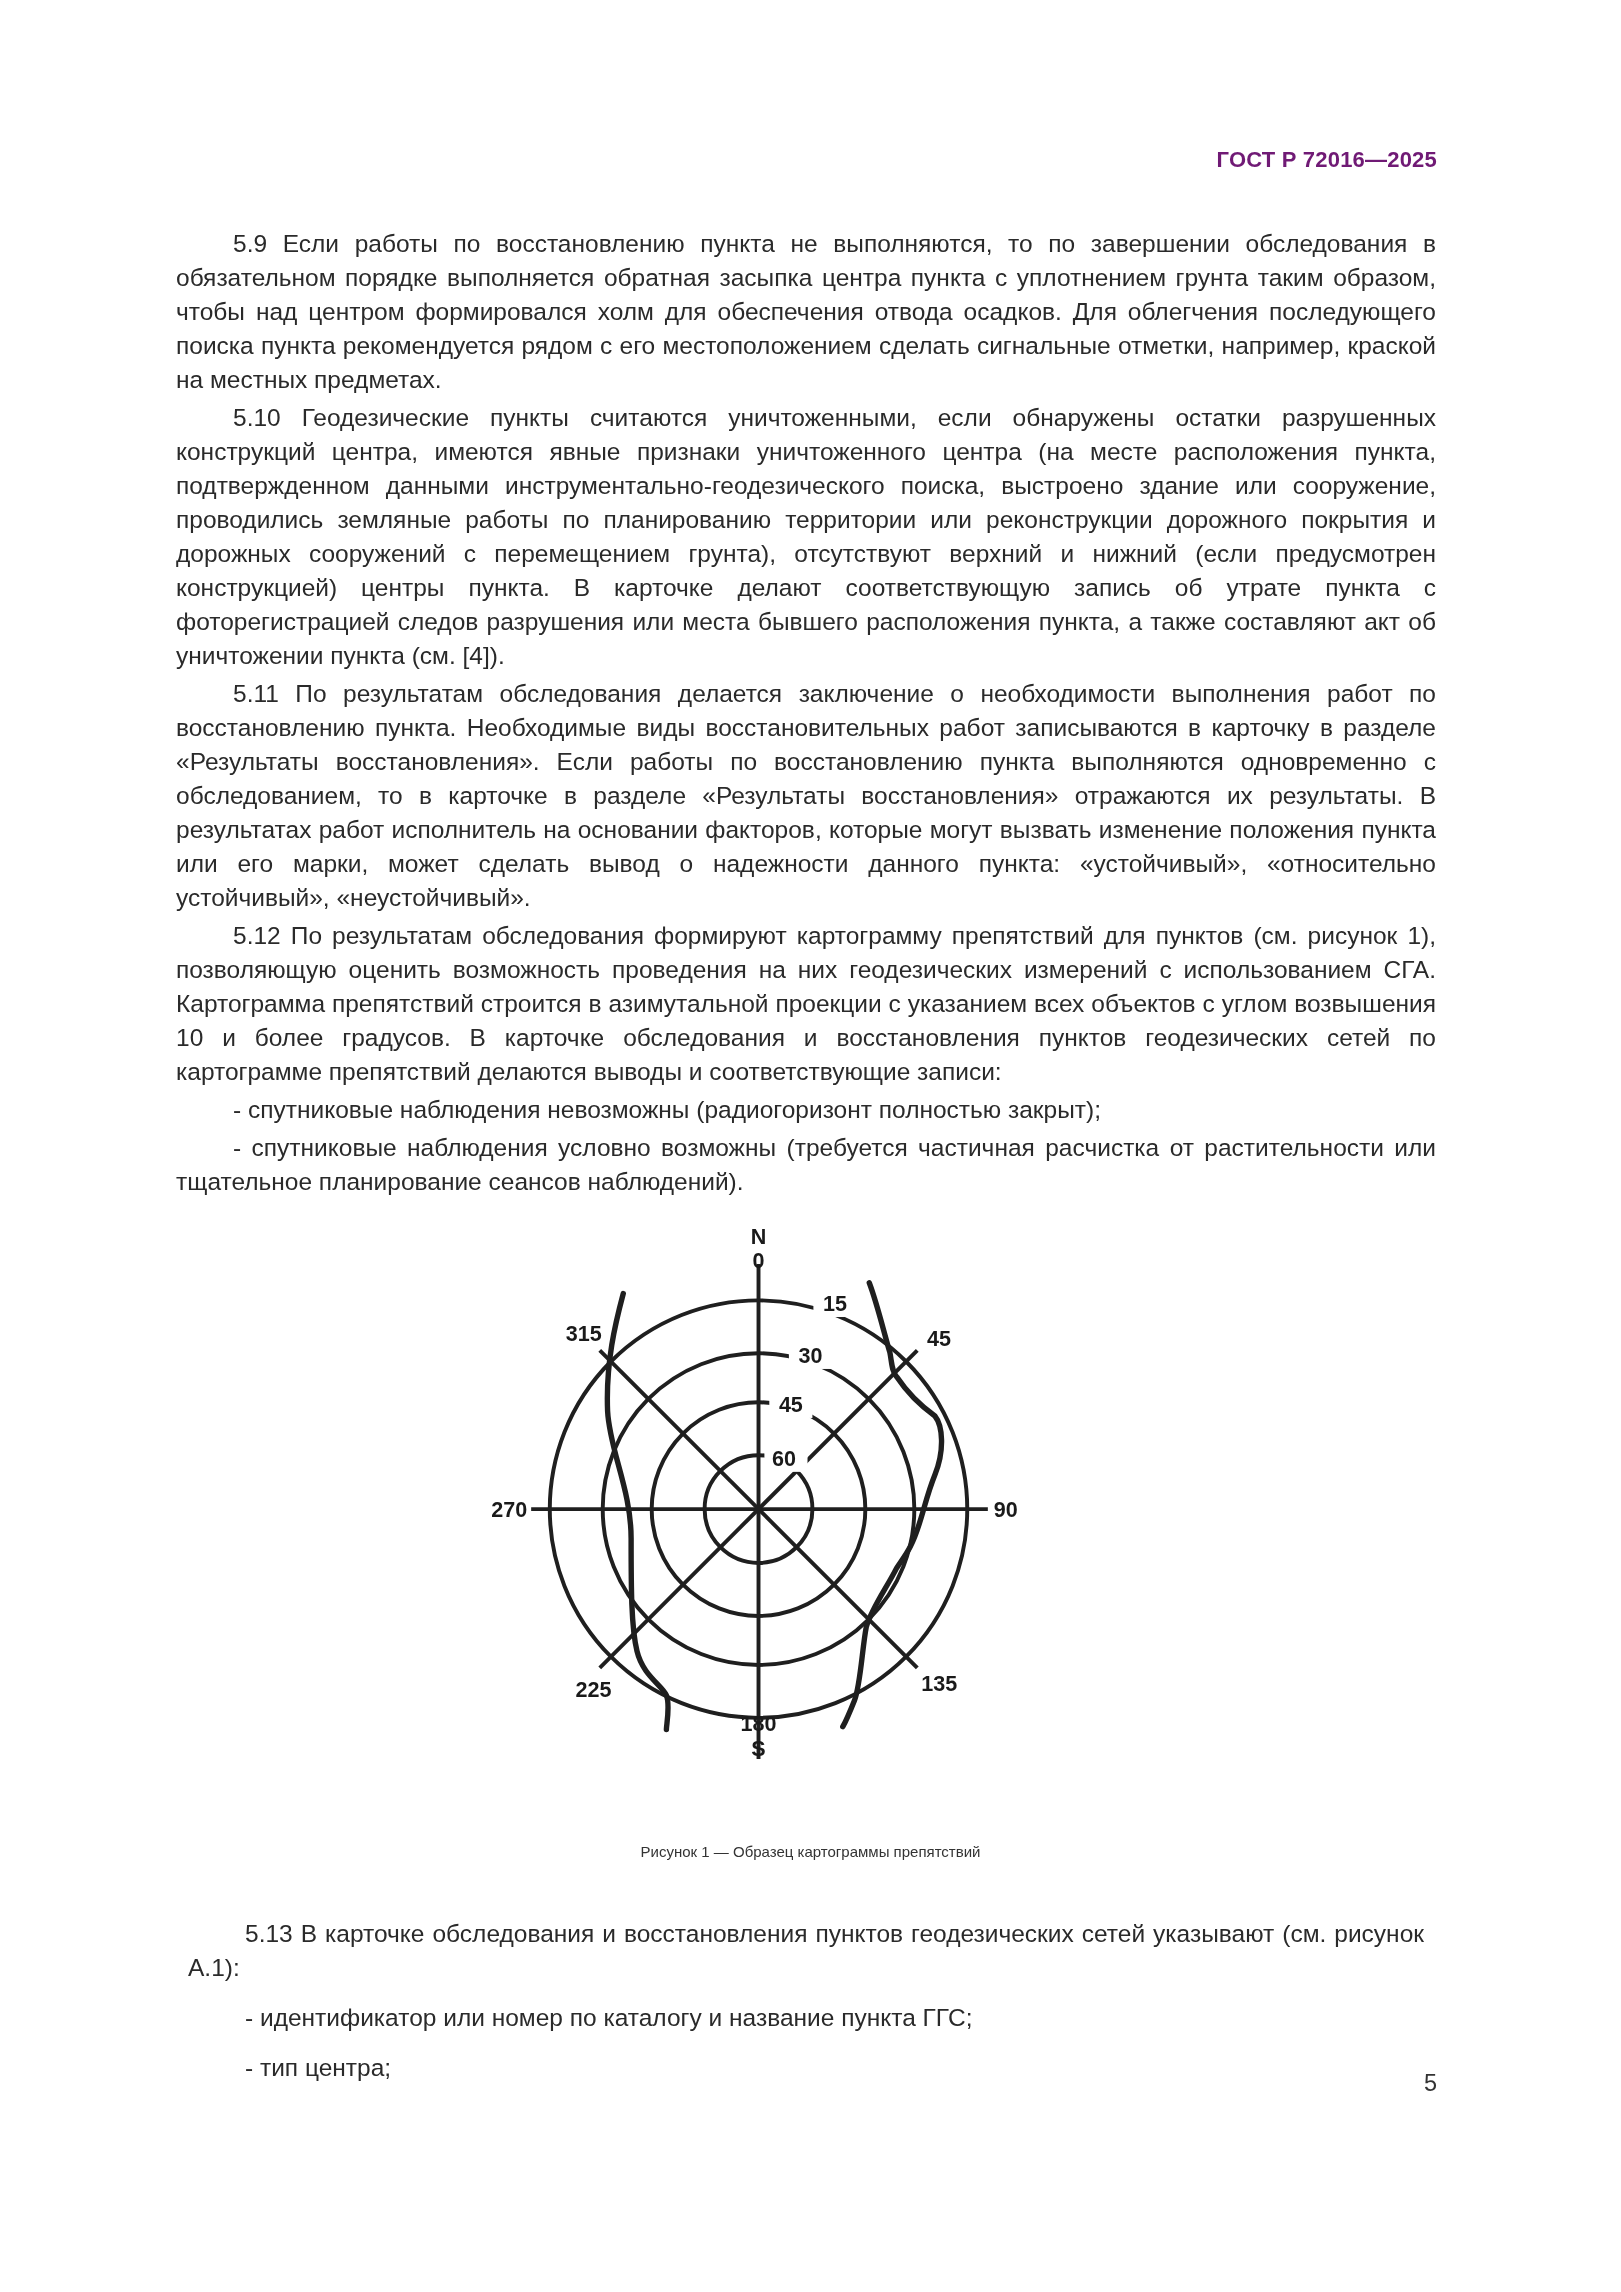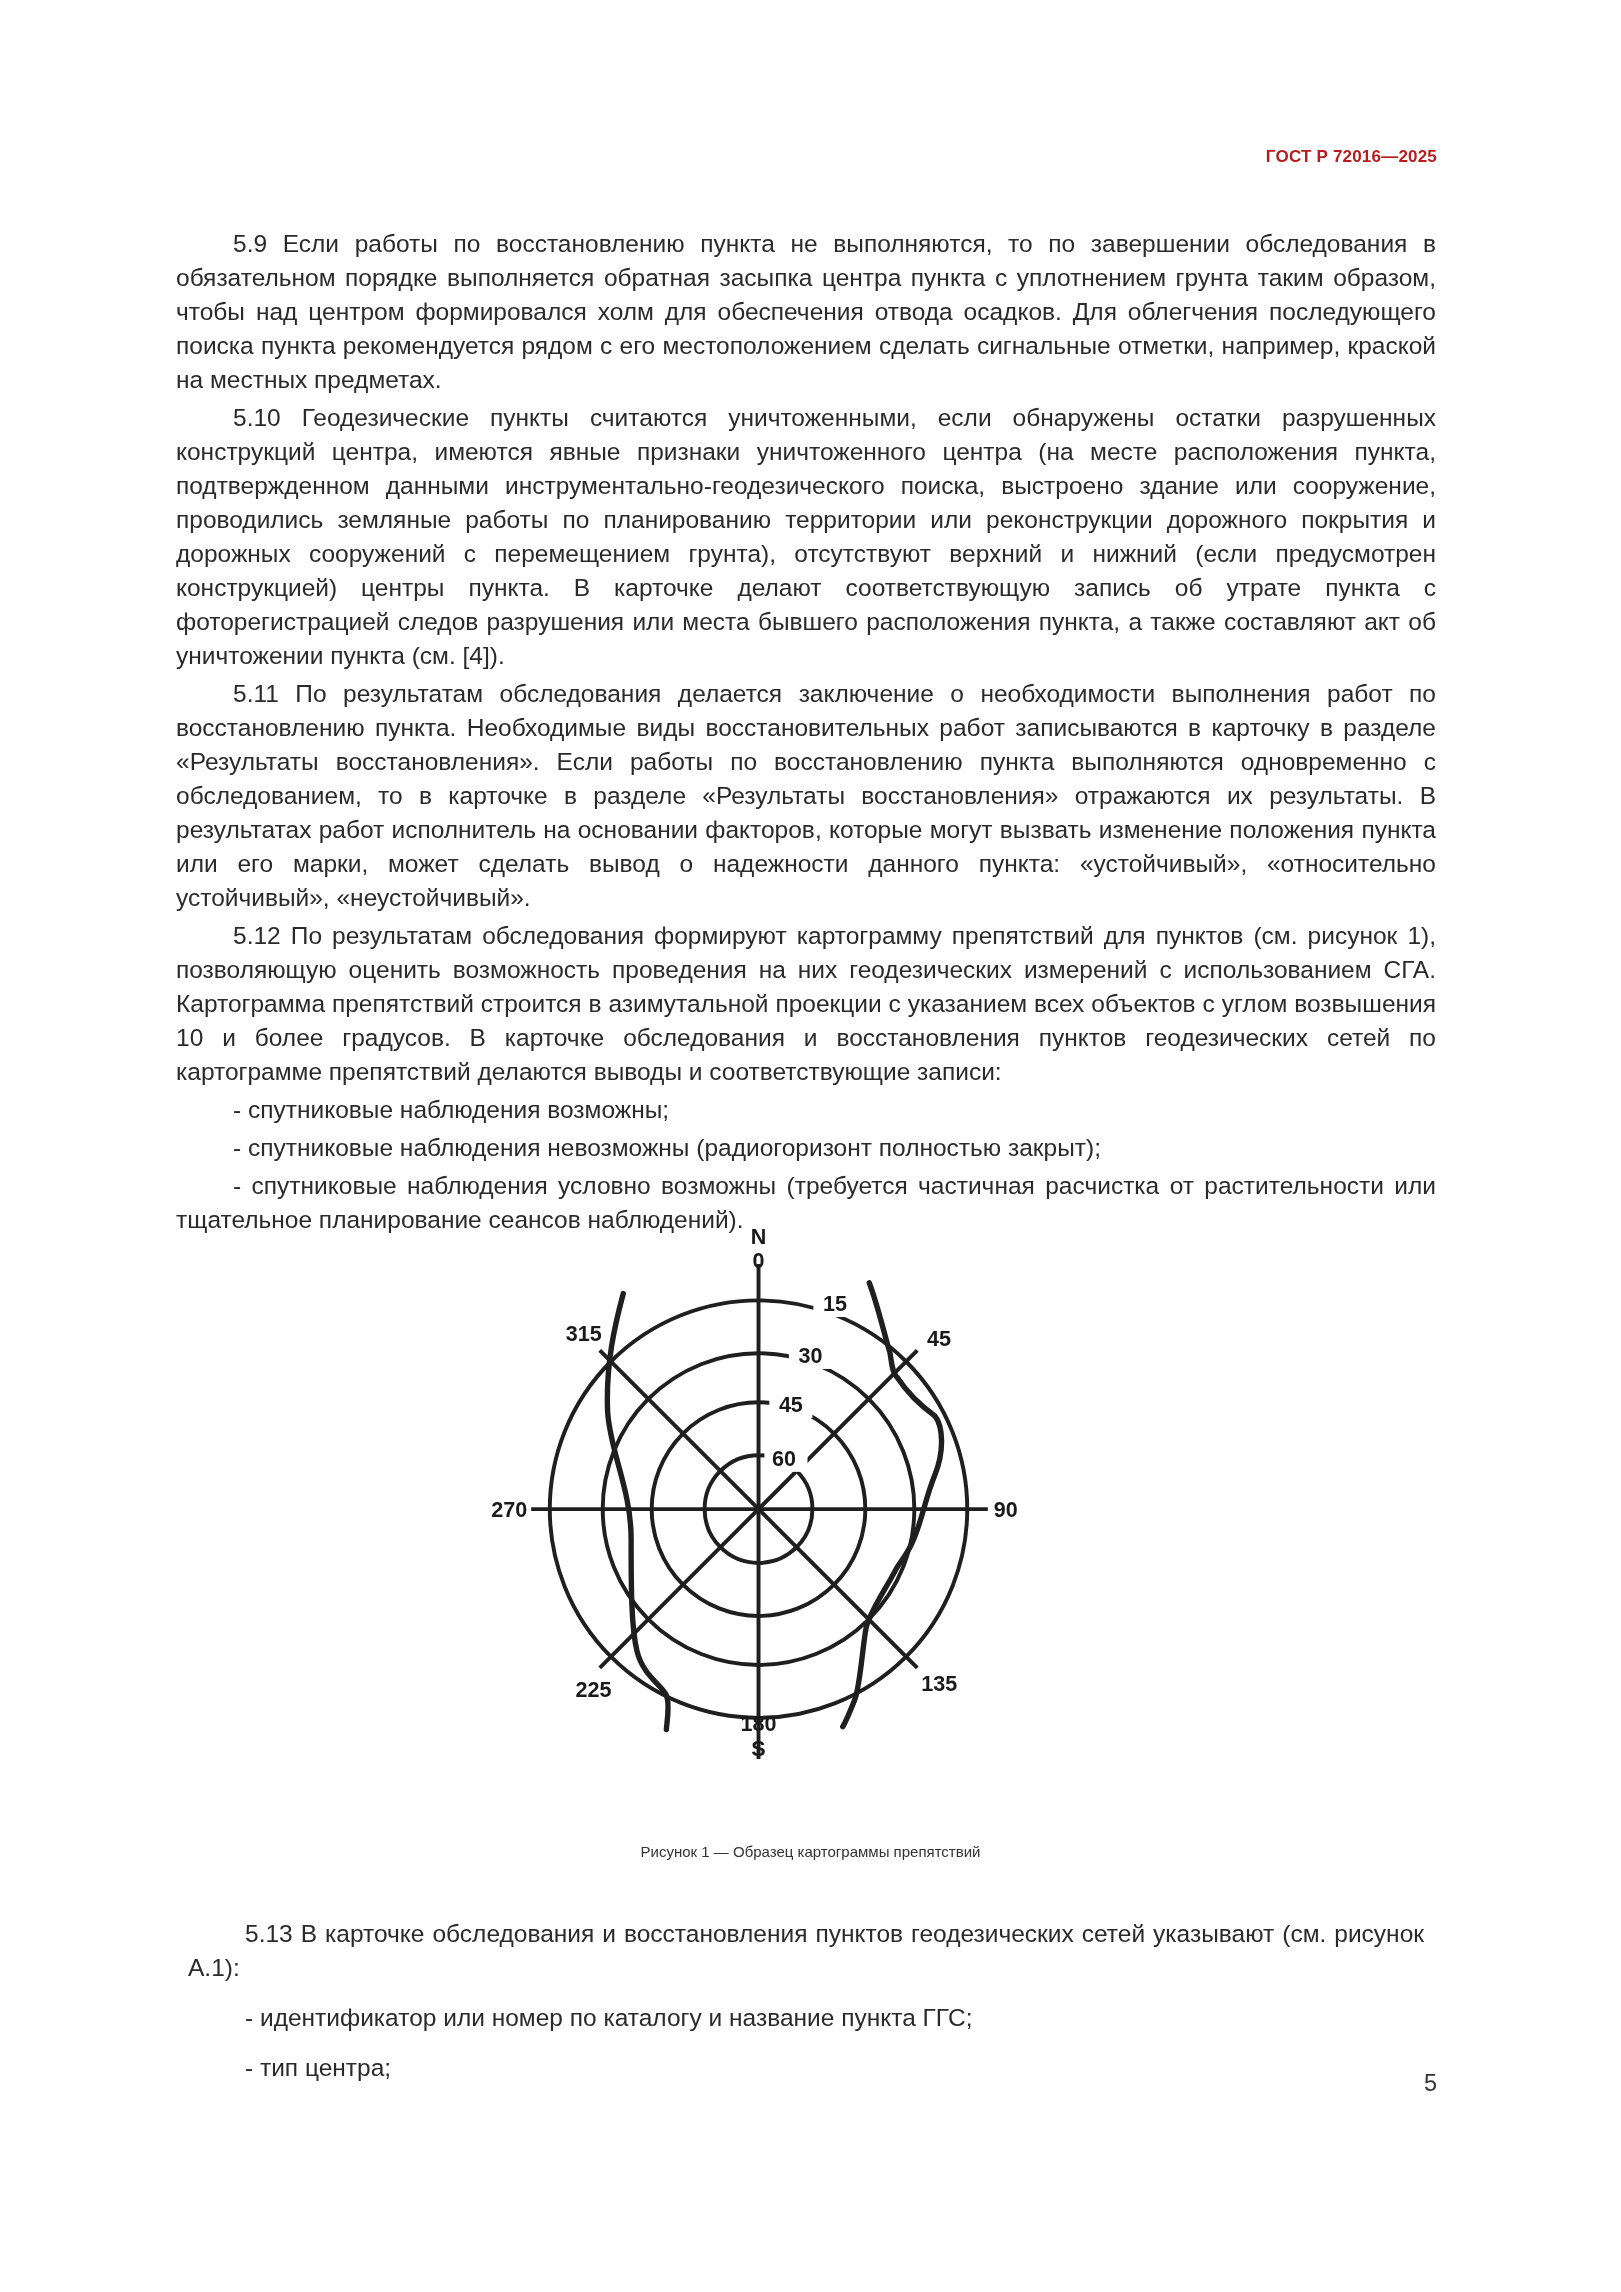--- a/index.html
+++ b/index.html
@@ -2,21 +2,21 @@
 <html><head>
 <meta charset="utf-8">
 <style>
   html, body { margin: 0; padding: 0; background: #ffffff; }
   body {
     width: 1621px; height: 2293px; position: relative; overflow: hidden;
     font-family: "Liberation Sans", sans-serif; color: #2a2a2a;
   }
   .header {
     position: absolute; top: 147px; right: 184px;
-    font-weight: bold; font-size: 17px; color: #b91c1c; letter-spacing: 0.2px;
+    font-weight: bold; font-size: 22px; color: #701a75; letter-spacing: 0.2px;
   }
   .body-text {
     position: absolute; left: 172px; top: 223px; width: 1268px;
     font-size: 24.5px; line-height: 34px; text-align: justify;
     font-family: "Liberation Sans Narrow", "Liberation Sans", sans-serif;
   }
   .body-text p { margin: 4px; text-indent: 57px; }
   .body-text p.item { text-indent: 57px; }
   .figure {
     position: absolute; left: 490px; top: 1215px; width: 588px; height: 549px;
@@ -39,21 +39,20 @@
 </head>
 <body>
 
 <div class="header">ГОСТ Р 72016—2025</div>
 
 <div class="body-text">
   <p>5.9 Если работы по восстановлению пункта не выполняются, то по завершении обследования в обязательном порядке выполняется обратная засыпка центра пункта с уплотнением грунта таким образом, чтобы над центром формировался холм для обеспечения отвода осадков. Для облегчения последующего поиска пункта рекомендуется рядом с его местоположением сделать сигнальные отметки, например, краской на местных предметах.</p>
   <p>5.10 Геодезические пункты считаются уничтоженными, если обнаружены остатки разрушенных конструкций центра, имеются явные признаки уничтоженного центра (на месте расположения пункта, подтвержденном данными инструментально-геодезического поиска, выстроено здание или сооружение, проводились земляные работы по планированию территории или реконструкции дорожного покрытия и дорожных сооружений с перемещением грунта), отсутствуют верхний и нижний (если предусмотрен конструкцией) центры пункта. В карточке делают соответствующую запись об утрате пункта с фоторегистрацией следов разрушения или места бывшего расположения пункта, а также составляют акт об уничтожении пункта (см. [4]).</p>
   <p>5.11 По результатам обследования делается заключение о необходимости выполнения работ по восстановлению пункта. Необходимые виды восстановительных работ записываются в карточку в разделе «Результаты восстановления». Если работы по восстановлению пункта выполняются одновременно с обследованием, то в карточке в разделе «Результаты восстановления» отражаются их результаты. В результатах работ исполнитель на основании факторов, которые могут вызвать изменение положения пункта или его марки, может сделать вывод о надежности данного пункта: «устойчивый», «относительно устойчивый», «неустойчивый».</p>
   <p>5.12 По результатам обследования формируют картограмму препятствий для пунктов (см. рисунок 1), позволяющую оценить возможность проведения на них геодезических измерений с использованием СГА. Картограмма препятствий строится в азимутальной проекции с указанием всех объектов с углом возвышения 10 и более градусов. В карточке обследования и восстановления пунктов геодезических сетей по картограмме препятствий делаются выводы и соответствующие записи:</p>
-  <p class="item">- спутниковые наблюдения возможны;</p>
   <p class="item">- спутниковые наблюдения невозможны (радиогоризонт полностью закрыт);</p>
   <p class="item">- спутниковые наблюдения условно возможны (требуется частичная расчистка от растительности или тщательное планирование сеансов наблюдений).</p>
 </div>
 
 <div class="figure">
 
   <svg viewBox="0 0 600 560" xmlns="http://www.w3.org/2000/svg">
     <g stroke="#1f1f1f" stroke-width="4" fill="none">
 
       <circle cx="274" cy="300" r="213"></circle>

